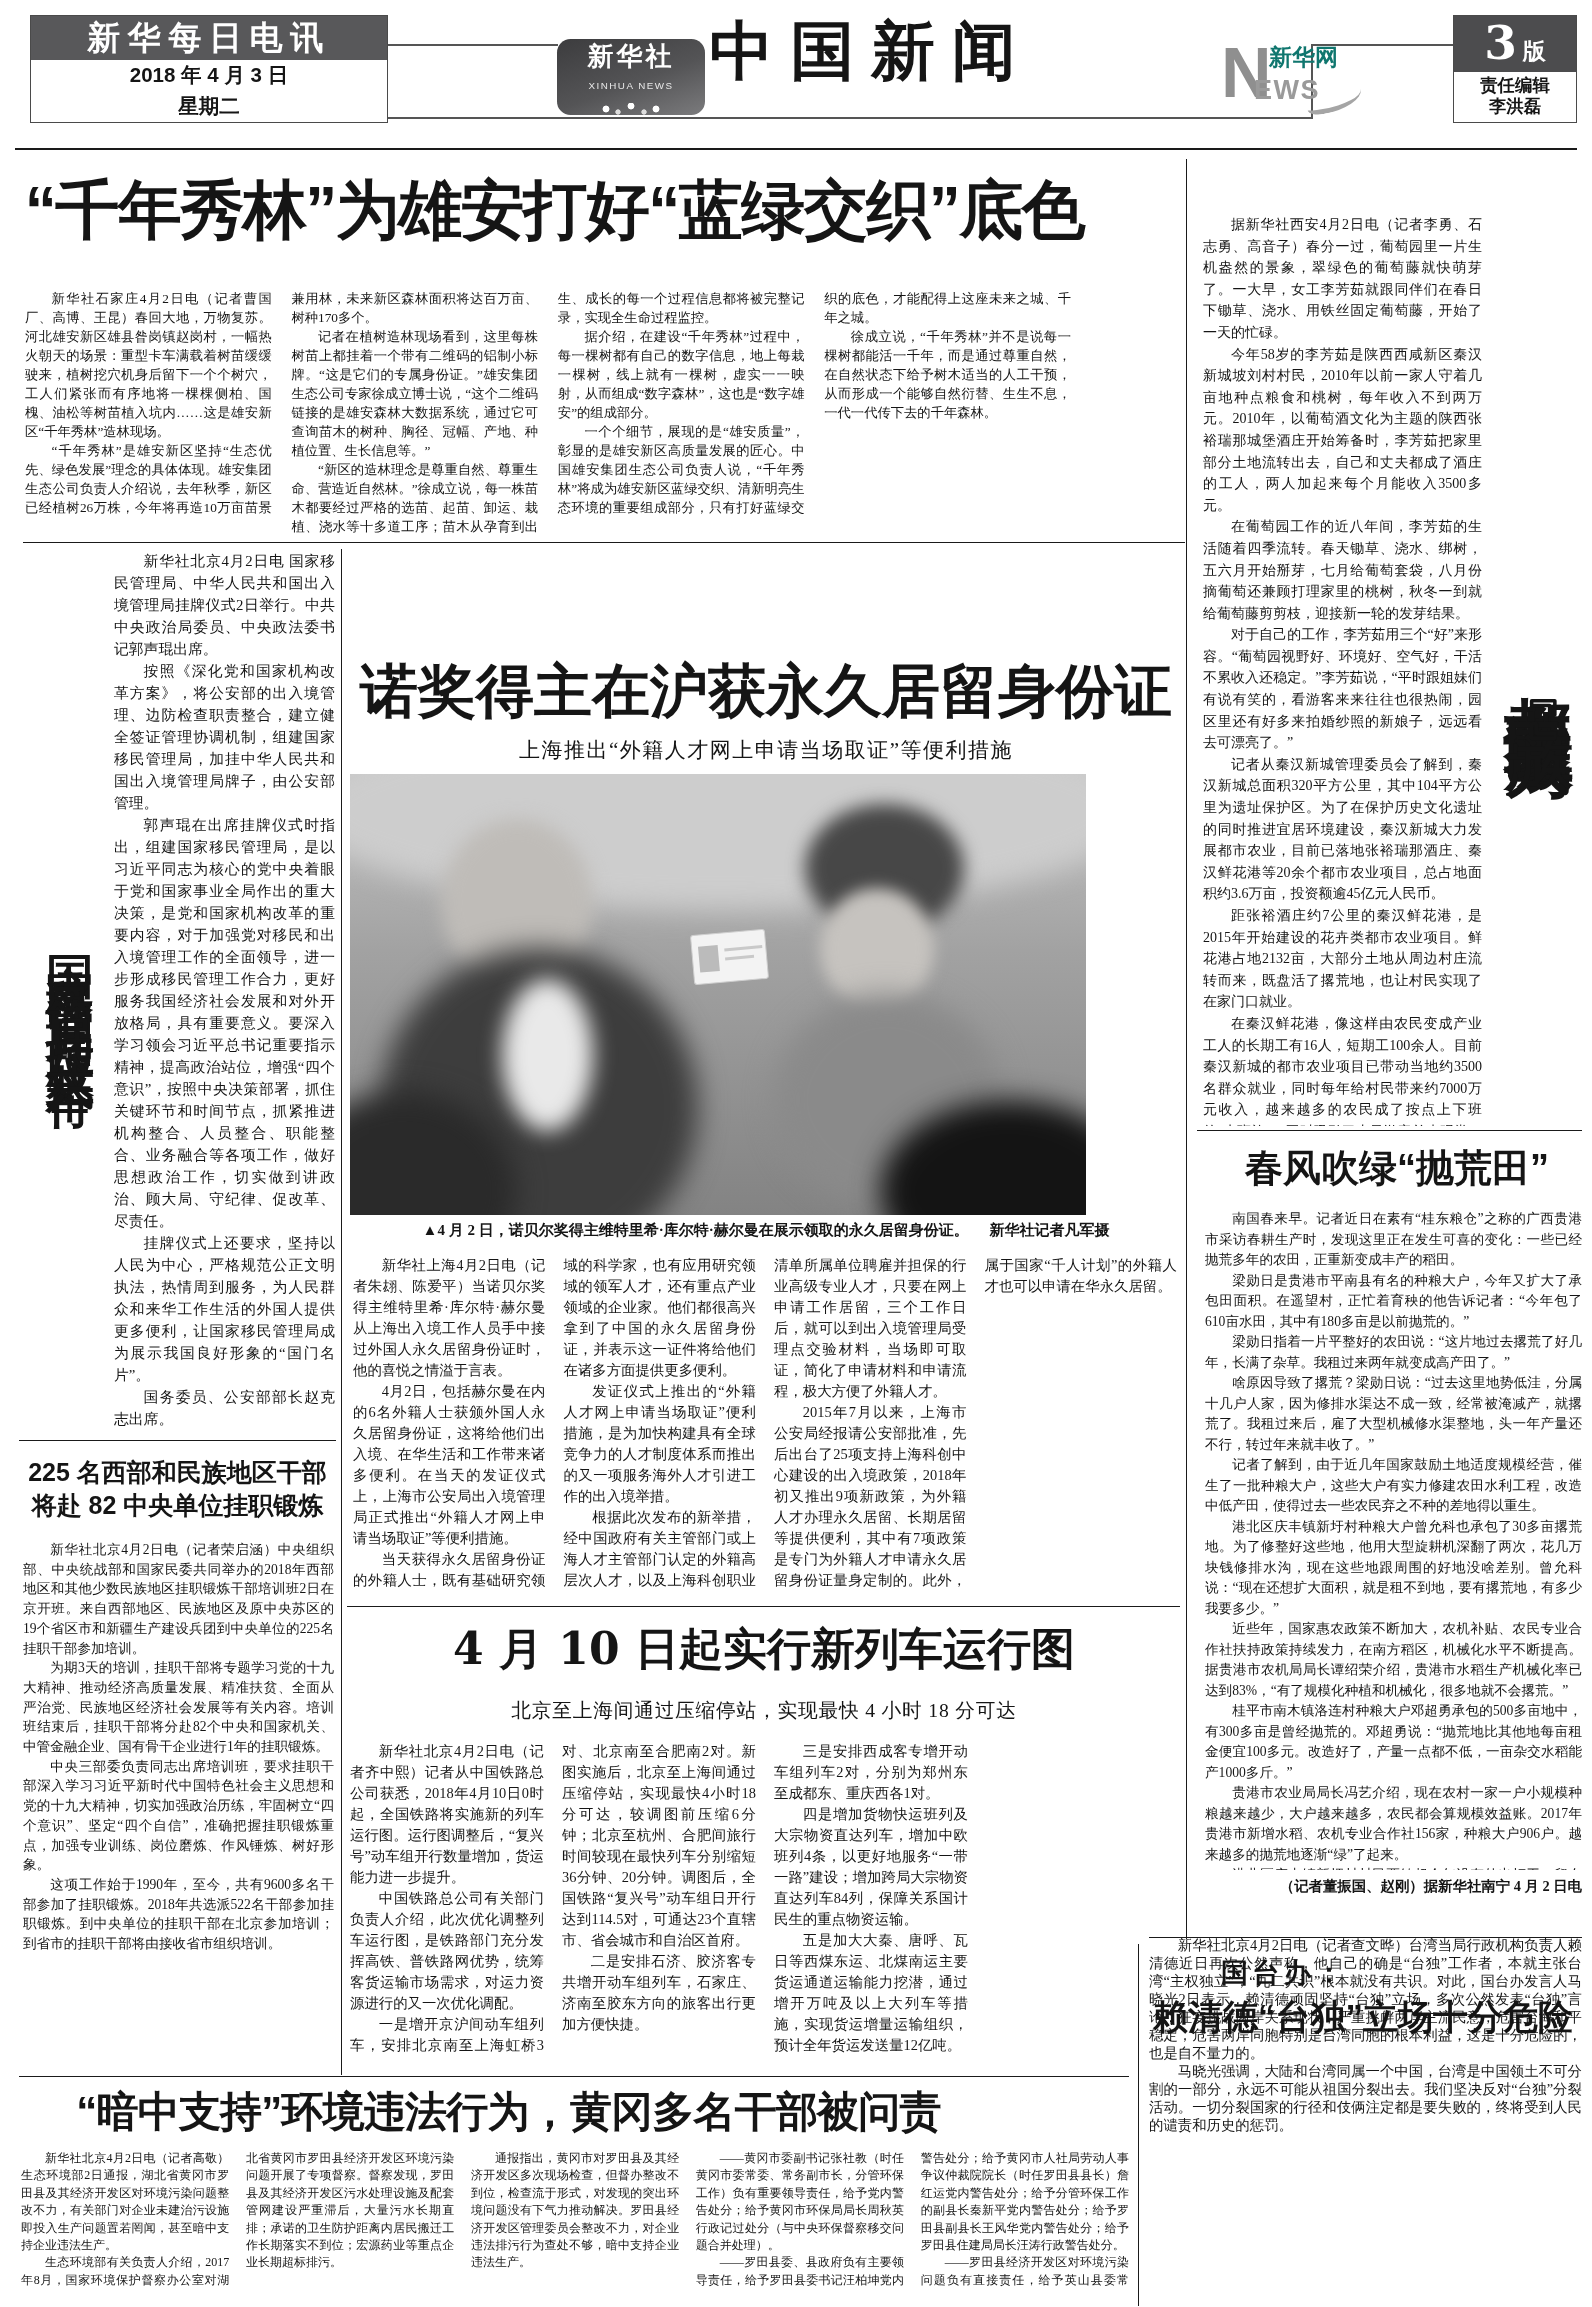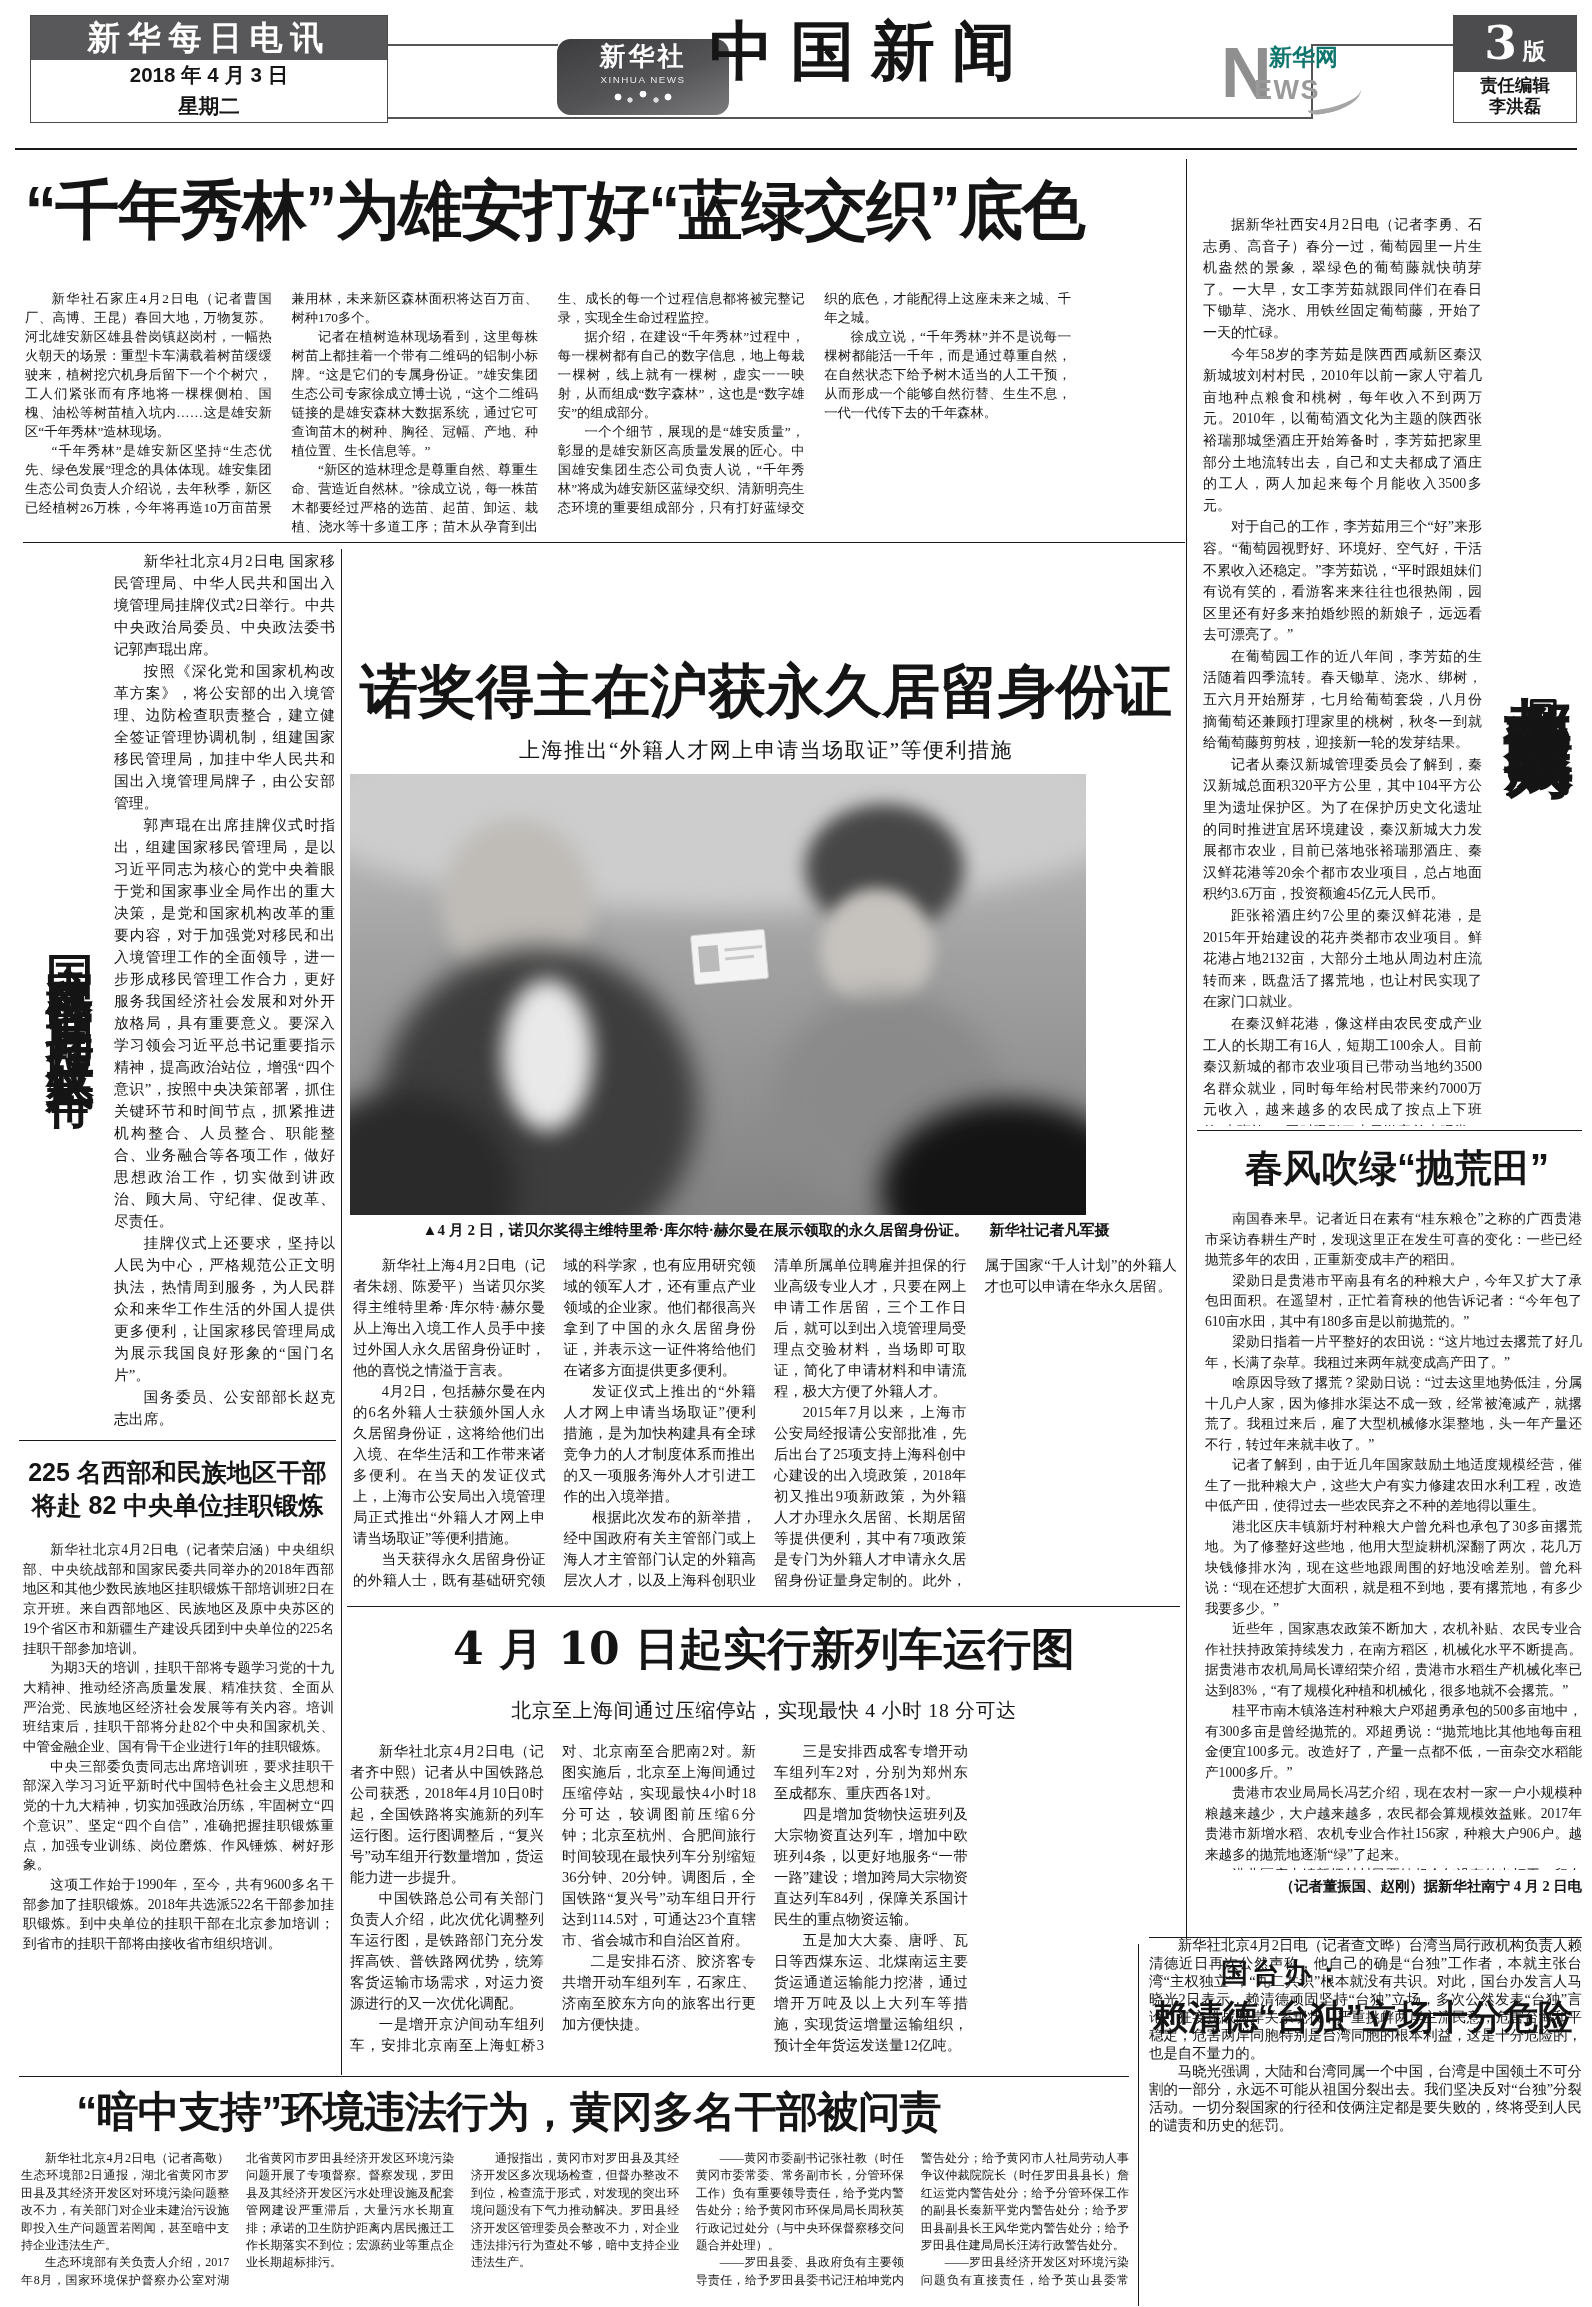--- a/index.html
+++ b/index.html
@@ -14,23 +14,23 @@
   .rule{background:#1a1a1a;}
   .rule-soft{background:#555;}
   p.p{margin:0;text-indent:2em;}
   .cols{column-fill:auto;}
   
   .masthead{left:30px;top:15px;width:358px;height:108px;border:1.5px solid #4a4a4a;box-sizing:border-box;}
   .masthead-top{height:44px;background:#58585a;color:#fff;display:flex;align-items:center;justify-content:center;
                 font-size:33px;font-weight:700;letter-spacing:7.6px;}
   .masthead-date{height:61px;display:flex;flex-direction:column;align-items:center;justify-content:center;gap:3px;
                  font-size:20.5px;font-weight:bold;font-family:"Liberation Sans","DejaVu Sans",sans-serif;}
-  .appicon{left:557px;top:39px;width:172px;height:76px;border-radius:13.6px;
+  .appicon{left:557px;top:39px;width:148px;height:76px;border-radius:13.6px;
            background:linear-gradient(160deg,#3c3c3e 0%,#545456 55%,#7b7b7d 100%);
-           color:#fff;display:flex;flex-direction:column;align-items:center;justify-content:flex-start;}
+           color:#fff;display:flex;flex-direction:column;align-items:center;justify-content:space-between;}
   .appicon .t1{font-size:26px;font-weight:900;letter-spacing:3px;font-family:"Liberation Sans","DejaVu Sans",sans-serif;}
   .appicon .t2{font-size:9.8px;letter-spacing:1.5px;font-family:"Liberation Sans","DejaVu Sans",sans-serif;color:#e8e8e8;}
   .appicon .dots{margin-top:6px;width:68px;height:12px;
       background:radial-gradient(circle 3px at 9px 6px,#fff 3px,transparent 3.8px),
                  radial-gradient(circle 3px at 34px 3px,#fff 3px,transparent 3.8px),
                  radial-gradient(circle 3px at 59px 6px,#fff 3px,transparent 3.8px),
                  radial-gradient(circle 2.3px at 21px 9px,#ddd 2.3px,transparent 3px),
                  radial-gradient(circle 2.3px at 47px 9px,#ddd 2.3px,transparent 3px);}
   .pagetitle{left:659px;top:13.6px;width:424px;height:76px;display:flex;align-items:center;justify-content:center;
              font-size:64px;font-weight:900;letter-spacing:16.7px;font-family:"DejaVu Serif","Liberation Serif",serif;}
@@ -213,22 +213,22 @@
     <p class="p">一是增开京沪间动车组列车，安排北京南至上海虹桥3对、北京南至合肥南2对。新图实施后，北京至上海间通过压缩停站，实现最快4小时18分可达，较调图前压缩6分钟；北京至杭州、合肥间旅行时间较现在最快列车分别缩短36分钟、20分钟。调图后，全国铁路“复兴号”动车组日开行达到114.5对，可通达23个直辖市、省会城市和自治区首府。</p>
     <p class="p">二是安排石济、胶济客专共增开动车组列车，石家庄、济南至胶东方向的旅客出行更加方便快捷。</p>
     <p class="p">三是安排西成客专增开动车组列车2对，分别为郑州东至成都东、重庆西各1对。</p>
     <p class="p">四是增加货物快运班列及大宗物资直达列车，增加中欧班列4条，以更好地服务“一带一路”建设；增加跨局大宗物资直达列车84列，保障关系国计民生的重点物资运输。</p>
     <p class="p">五是加大大秦、唐呼、瓦日等西煤东运、北煤南运主要货运通道运输能力挖潜，通过增开万吨及以上大列车等措施，实现货运增量运输组织，预计全年货运发送量12亿吨。</p>
   </div>
 
   <div class="abs ds-body jus">
     <p class="p">据新华社西安4月2日电（记者李勇、石志勇、高音子）春分一过，葡萄园里一片生机盎然的景象，翠绿色的葡萄藤就快萌芽了。一大早，女工李芳茹就跟同伴们在春日下锄草、浇水、用铁丝固定葡萄藤，开始了一天的忙碌。</p>
     <p class="p">今年58岁的李芳茹是陕西西咸新区秦汉新城坡刘村村民，2010年以前一家人守着几亩地种点粮食和桃树，每年收入不到两万元。2010年，以葡萄酒文化为主题的陕西张裕瑞那城堡酒庄开始筹备时，李芳茹把家里部分土地流转出去，自己和丈夫都成了酒庄的工人，两人加起来每个月能收入3500多元。</p>
+    <p class="p">在葡萄园工作的近八年间，李芳茹的生活随着四季流转。春天锄草、浇水、绑树，五六月开始掰芽，七月给葡萄套袋，八月份摘葡萄还兼顾打理家里的桃树，秋冬一到就给葡萄藤剪剪枝，迎接新一轮的发芽结果。</p>
     <p class="p">对于自己的工作，李芳茹用三个“好”来形容。“葡萄园视野好、环境好、空气好，干活不累收入还稳定。”李芳茹说，“平时跟姐妹们有说有笑的，看游客来来往往也很热闹，园区里还有好多来拍婚纱照的新娘子，远远看去可漂亮了。”</p>
-    <p class="p">在葡萄园工作的近八年间，李芳茹的生活随着四季流转。春天锄草、浇水、绑树，五六月开始掰芽，七月给葡萄套袋，八月份摘葡萄还兼顾打理家里的桃树，秋冬一到就给葡萄藤剪剪枝，迎接新一轮的发芽结果。</p>
     <p class="p">记者从秦汉新城管理委员会了解到，秦汉新城总面积320平方公里，其中104平方公里为遗址保护区。为了在保护历史文化遗址的同时推进宜居环境建设，秦汉新城大力发展都市农业，目前已落地张裕瑞那酒庄、秦汉鲜花港等20余个都市农业项目，总占地面积约3.6万亩，投资额逾45亿元人民币。</p>
     <p class="p">距张裕酒庄约7公里的秦汉鲜花港，是2015年开始建设的花卉类都市农业项目。鲜花港占地2132亩，大部分土地从周边村庄流转而来，既盘活了撂荒地，也让村民实现了在家门口就业。</p>
     <p class="p">在秦汉鲜花港，像这样由农民变成产业工人的长期工有16人，短期工100余人。目前秦汉新城的都市农业项目已带动当地约3500名群众就业，同时每年给村民带来约7000万元收入，越来越多的农民成了按点上下班的“上班族”，同时吸引了大量游客前来观赏、游玩。</p>
   </div>
   <div class="abs ds-hl heavy">
     <span class="main">都市农业让农民成为</span>
       <span class="bracket">『上班族』</span>
   </div>
 
   <div class="abs cf-hl heavy center">春风吹绿“抛荒田”</div>

